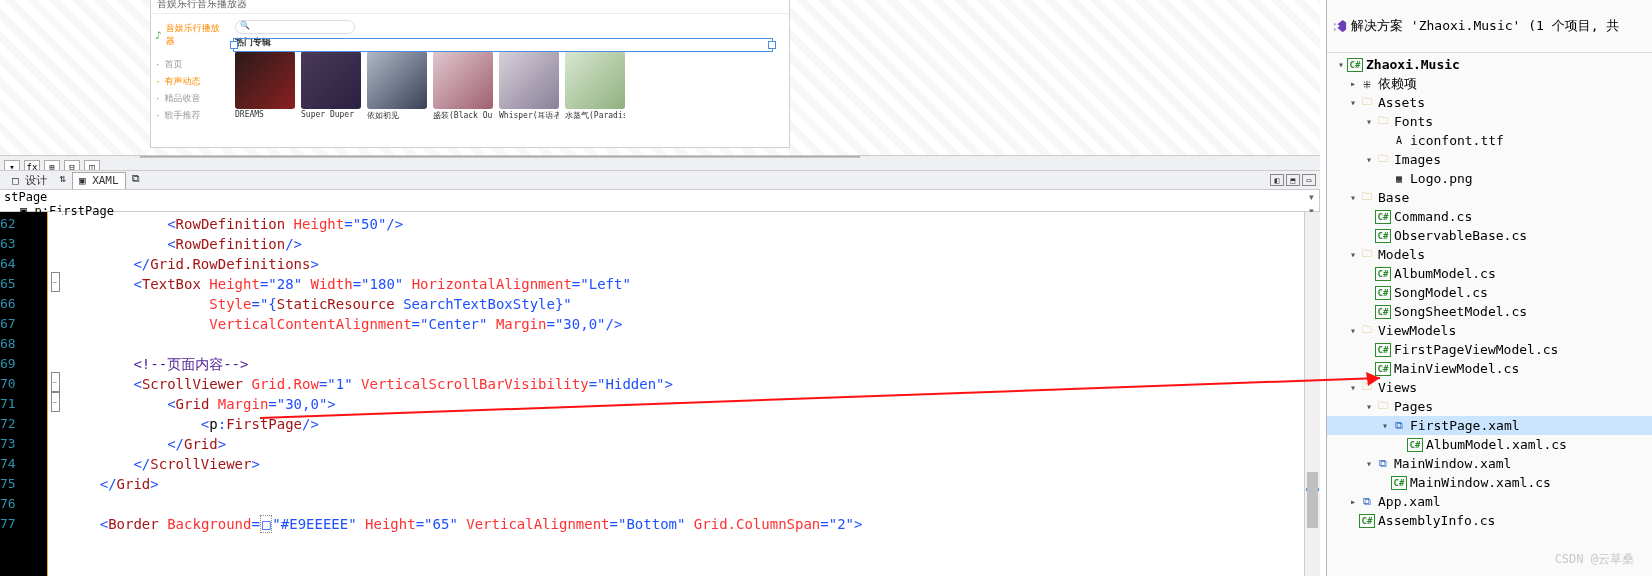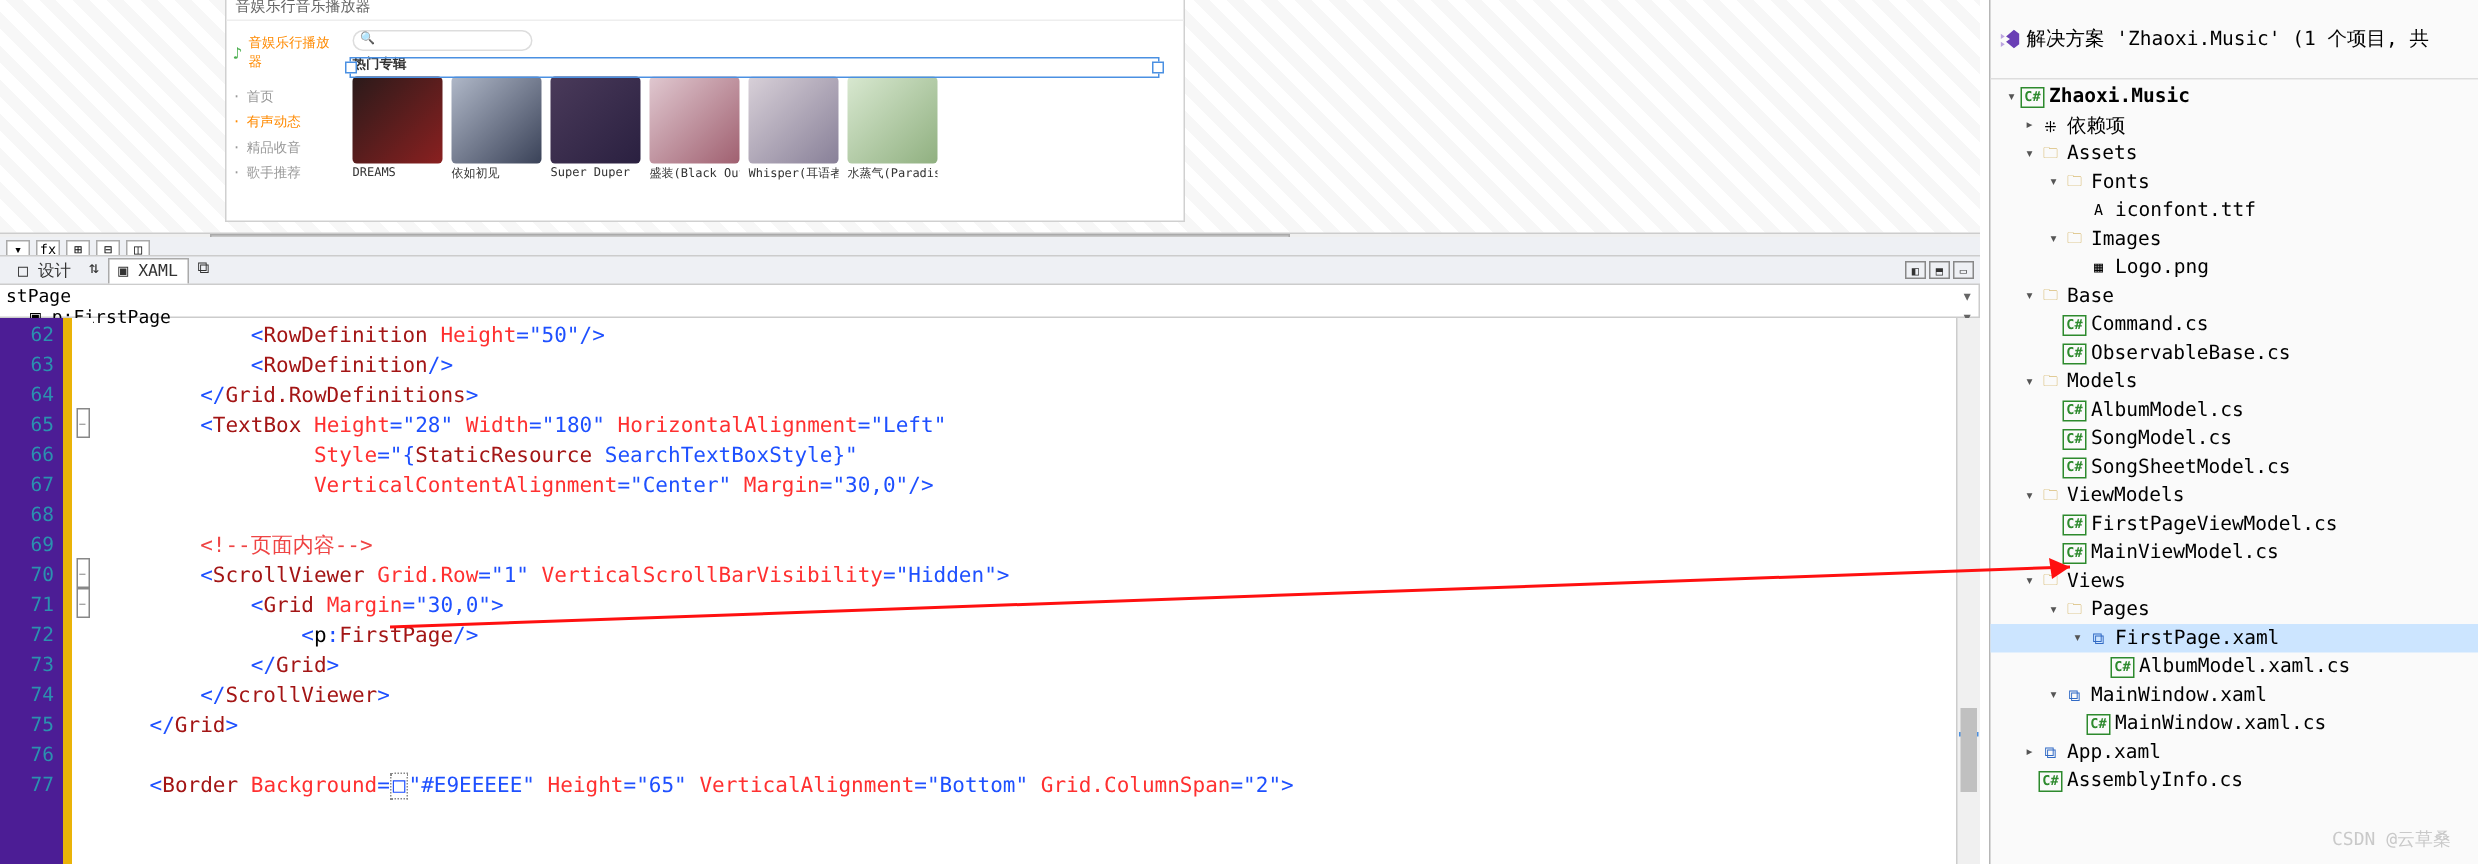--- a/index.html
+++ b/index.html
@@ -53,28 +53,28 @@
 
 
 .crumb-row { height: 22px; display:flex; border-bottom:1px solid #ccc;flex-direction:column;}
 .crumb-cell { flex:1; border-right:1px solid #ccc; display:flex; align-items:center; padding:0 4px; font-size:12px; position:relative;}
 .crumb-cell.right { justify-content:flex-start; padding-left:20px;}
 .crumb-cell .dd { position:absolute; right:4px; color:#666;}
 .plus-box { width:18px; border-left:1px solid #ccc; display:flex; align-items:center; justify-content:center;}
 
 
 .code-wrap { flex:1; display:flex; overflow:hidden; position:relative;}
-.gutter { width:48px; background:#4c1d95; text-align:right; padding:2px 6px 0 0; color:#2b91af; font-size:13px; font-family:Consolas,monospace; border-right:6px solid #eab308;}
+.gutter { width:48px; background:#000000; padding:2px 6px 0 0; color:#2b91af; font-size:13px; font-family:Consolas,monospace; border-right:1px solid #eab308;}
 .gutter div { height:20px; line-height:20px;}
 .fold-col { width:14px; background:#fff; font-size:10px; color:#888;}
 .fold-col div { height:20px; display:flex; align-items:center; justify-content:center;}
 .fold-box { width:9px; height:9px; border:1px solid #888; font-size:8px; line-height:7px; text-align:center;}
 .code { flex:1; font-family:Consolas,"Courier New",monospace; font-size:14px; padding:2px 0 0 4px; white-space:pre; color:#000; position:relative;}
 .code .line { height:20px; line-height:20px;}
-.t-tag{color:#a31515;} .t-attr{color:#ff3030;} .t-str{color:#1e50ff;} .t-punc{color:#1e50ff;} .t-cmt{color:#ef4444;} .t-txt{color:#000;}
+.t-tag{color:#a31515;} .t-attr{color:#ff3030;} .t-str{color:#1e50ff;} .t-punc{color:#1e50ff;} .t-cmt{color:#4c1d95;} .t-txt{color:#000;}
 .hl-box { border:1px dotted #888; padding:0 1px;}
 .code-vscroll { width:16px; background:#f0f0f0; border-left:1px solid #ccc; position:relative;}
 .code-vscroll .thumb { position:absolute; left:2px; width:11px; top:260px; height:56px; background:#c0c0c0;}
 .code-vscroll .mark { position:absolute; left:1px; width:13px; height:3px; background:#4a90e2;}
 
 
 .red-arrow { position:absolute; pointer-events:none; z-index:50;}
 
 
 .watermark { position:absolute; right:18px; bottom:8px; font-size:12px; color:#c9c9c9;}
@@ -134,26 +134,26 @@
         <div class="main-area">
           <div class="searchbox">🔍</div>
           <div class="sel-handles"></div>
           <div class="sect-title">热门专辑</div>
           <div class="albums" id="albums">
               <div class="album">
                 <div class="cover c0"></div>
                 <div class="name">DREAMS</div>
               </div>
               <div class="album">
+                <div class="cover c2"></div>
+                <div class="name">Super Duper</div>
+              </div>
+              <div class="album">
                 <div class="cover c1"></div>
                 <div class="name">依如初见</div>
-              </div>
-              <div class="album">
-                <div class="cover c2"></div>
-                <div class="name">Super Duper</div>
               </div>
               <div class="album">
                 <div class="cover c3"></div>
                 <div class="name">盛装(Black Out)</div>
               </div>
               <div class="album">
                 <div class="cover c5"></div>
                 <div class="name">Whisper(耳语者)</div>
               </div>
               <div class="album">

